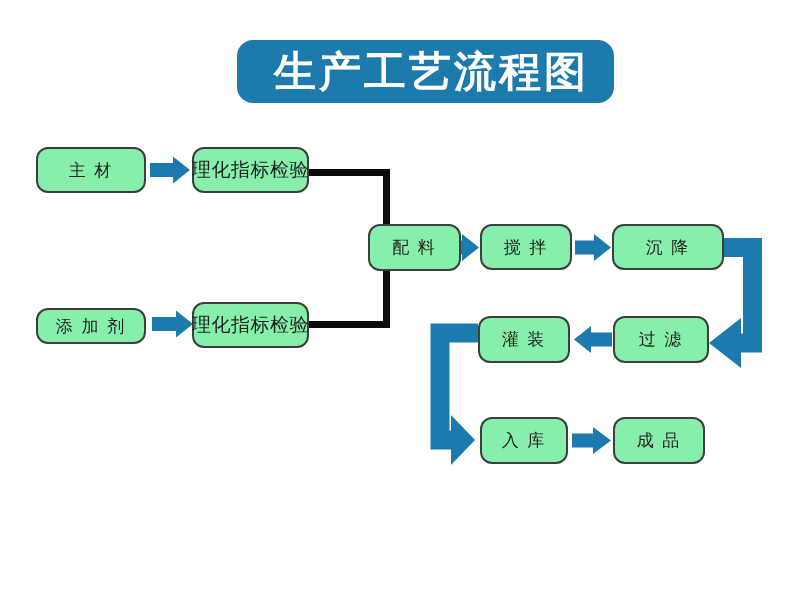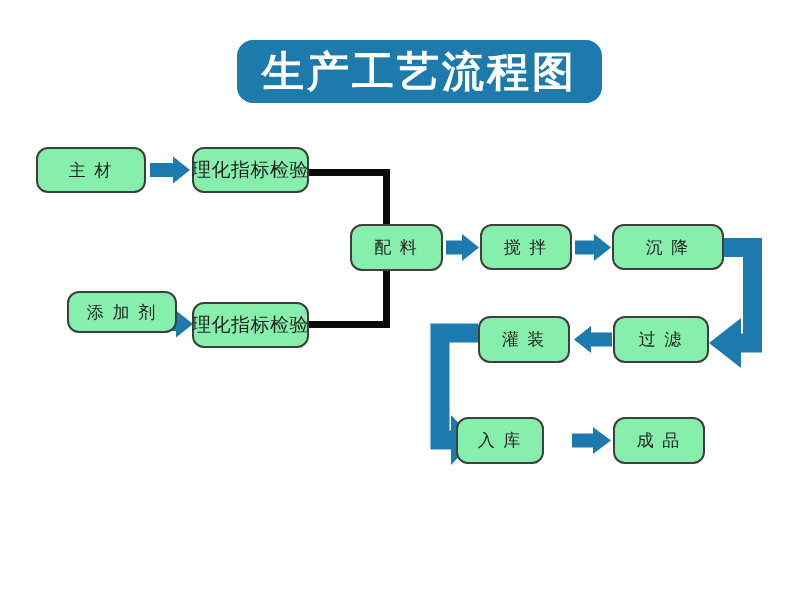--- a/index.html
+++ b/index.html
@@ -9,41 +9,41 @@
   html,body{margin:0;padding:0;}
   body{background:#e8e8e8;font-family:"Liberation Sans","DejaVu Sans",sans-serif;}
   .stage{position:relative;width:800px;height:600px;background:var(--background);overflow:hidden;margin:0 auto;}
   .svg-layer{position:absolute;left:0;top:0;width:800px;height:600px;pointer-events:none;}
   .arrow{fill:var(--arrow-blue);stroke:none;}
   .elbow{stroke:var(--arrow-blue);stroke-width:19;fill:none;}
   .black-line{stroke:var(--connector-black);stroke-width:7;fill:none;}
   .title-banner{
     position:absolute;left:237px;top:40px;width:365px;height:63px;
     background:var(--title-bg);border-radius:16px;
-    display:flex;align-items:center;justify-content:center;
+    display:flex;align-items:center;justify-content:center;padding-left:12px;
   }
   .title-banner span{
     color:var(--title-text);font-size:42px;font-weight:bold;letter-spacing:3px;white-space:nowrap;
   }
   .node{
     position:absolute;background:#86efac;border:2px solid var(--box-border);border-radius:12px;
     display:flex;align-items:center;justify-content:center;box-sizing:border-box;
   }
   .node span{color:var(--box-text);font-size:17px;letter-spacing:2px;white-space:nowrap;}
   .n-zhucai{left:36px;top:147px;width:110px;height:46px;}
   .n-lihua1{left:192px;top:147px;width:117px;height:46px;}
   .n-lihua1 span,.n-lihua2 span{letter-spacing:0.5px;font-size:19px;}
-  .n-tianjiaji{left:36px;top:291px;width:110px;height:42px;margin-left:31px;}
+  .n-tianjiaji{left:36px;top:308px;width:110px;height:36px;}
   .n-lihua2{left:192px;top:302px;width:117px;height:46px;}
-  .n-peiliao{left:350px;top:224px;width:93px;height:47px;border-radius:12px;}
+  .n-peiliao{left:368px;top:224px;width:93px;height:47px;border-radius:12px;}
   .n-jiaoban{left:480px;top:224px;width:92px;height:46px;}
   .n-chenjiang{left:612px;top:224px;width:112px;height:46px;}
   .n-guanzhuang{left:478px;top:316px;width:92px;height:47px;}
   .n-guolv{left:613px;top:316px;width:96px;height:47px;}
-  .n-ruku{left:456px;top:417px;width:88px;height:47px;}
+  .n-ruku{left:480px;top:417px;width:88px;height:47px;}
   .n-chengpin{left:613px;top:417px;width:92px;height:47px;}
 </style>
 </head>
 <body>
 
 <div class="stage">
 
   <svg class="svg-layer" viewBox="0 0 800 600" xmlns="http://www.w3.org/2000/svg">
 
     <path class="black-line" d="M309 172.5 H386.5 V224"></path>

